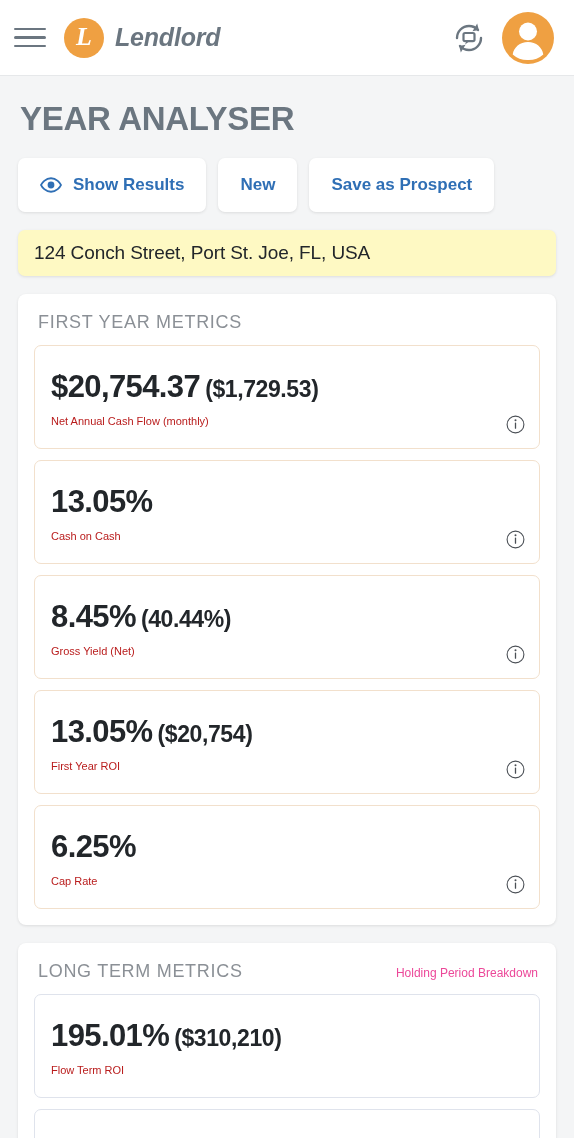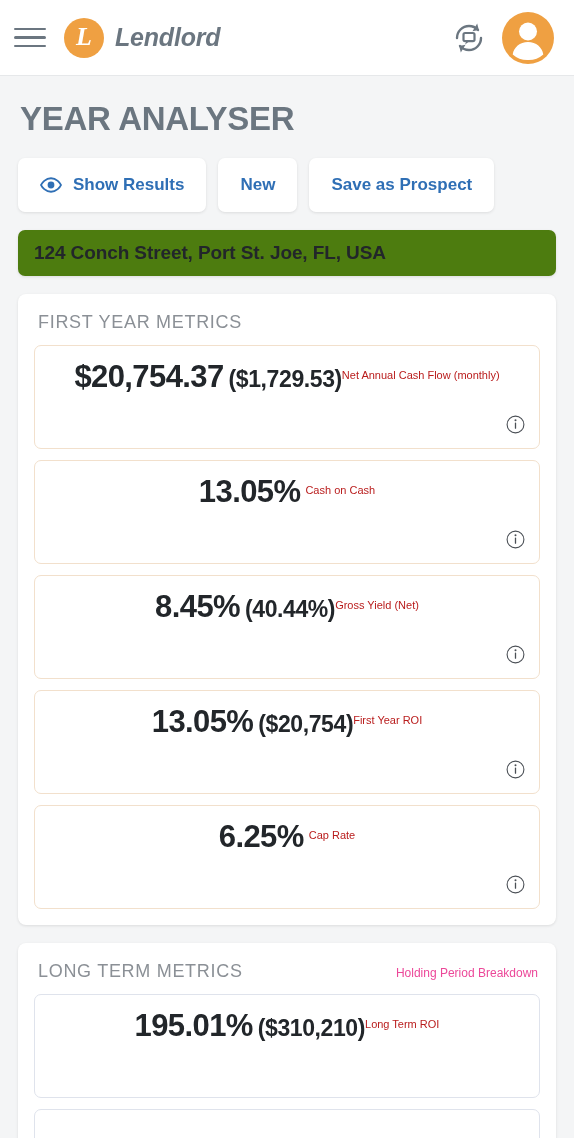--- a/index.html
+++ b/index.html
@@ -141,29 +141,29 @@
     gap: 11px;
     cursor: pointer;
     white-space: nowrap;
   }
 
   .eye-icon { width: 22px; height: 16px; flex: 0 0 auto; }
 
   
   .address-bar {
     margin-top: 18px;
-    background: #4d7c0f;
+    background: #fef9c3;
     border-radius: 7px;
     box-shadow: 0 1px 3px rgba(0,0,0,0.10);
     height: 46px;
     display: flex;
     align-items: center;
     padding: 0 16px;
     font-size: 19px;
-    font-weight: 700;
+    font-weight: 400;
     color: #22262a;
     letter-spacing: -0.1px;
     overflow: hidden;
     white-space: nowrap;
   }
 
   
   .panel {
     margin-top: 18px;
     background: #ffffff;
@@ -196,21 +196,21 @@
 
   .metric-card {
     border: 1px solid #f2e0cc;
     border-radius: 7px;
     background: #ffffff;
     padding: 13px 16px 11px;
     margin-bottom: 11px;
     position: relative;
     min-height: 104px;
     display: flex;
-    flex-direction: row;
+    flex-direction: column;
     justify-content: center;
   }
   .metric-card:last-child { margin-bottom: 0; }
 
   .metric-card.cool { border-color: #dfe3ec; }
 
   .metric-value {
     font-size: 31px;
     font-weight: 700;
     color: #22262a;
@@ -375,21 +375,21 @@
   <div class="panel">
     <div class="panel-head">
       <div class="panel-title">LONG TERM METRICS</div>
       <div class="panel-link">Holding Period Breakdown</div>
     </div>
 
     <div class="metric-card cool">
       <div>
         <span class="metric-value">195.01%</span><span class="metric-sub-value">($310,210)</span>
       </div>
-      <div class="metric-label">Long Term ROI</div>
+      <div class="metric-label">Flow Term ROI</div>
     </div>
 
     <div class="metric-card cool">
 
       <div class="metric-label"></div>
     </div>
   </div>
 
 </div>
 

